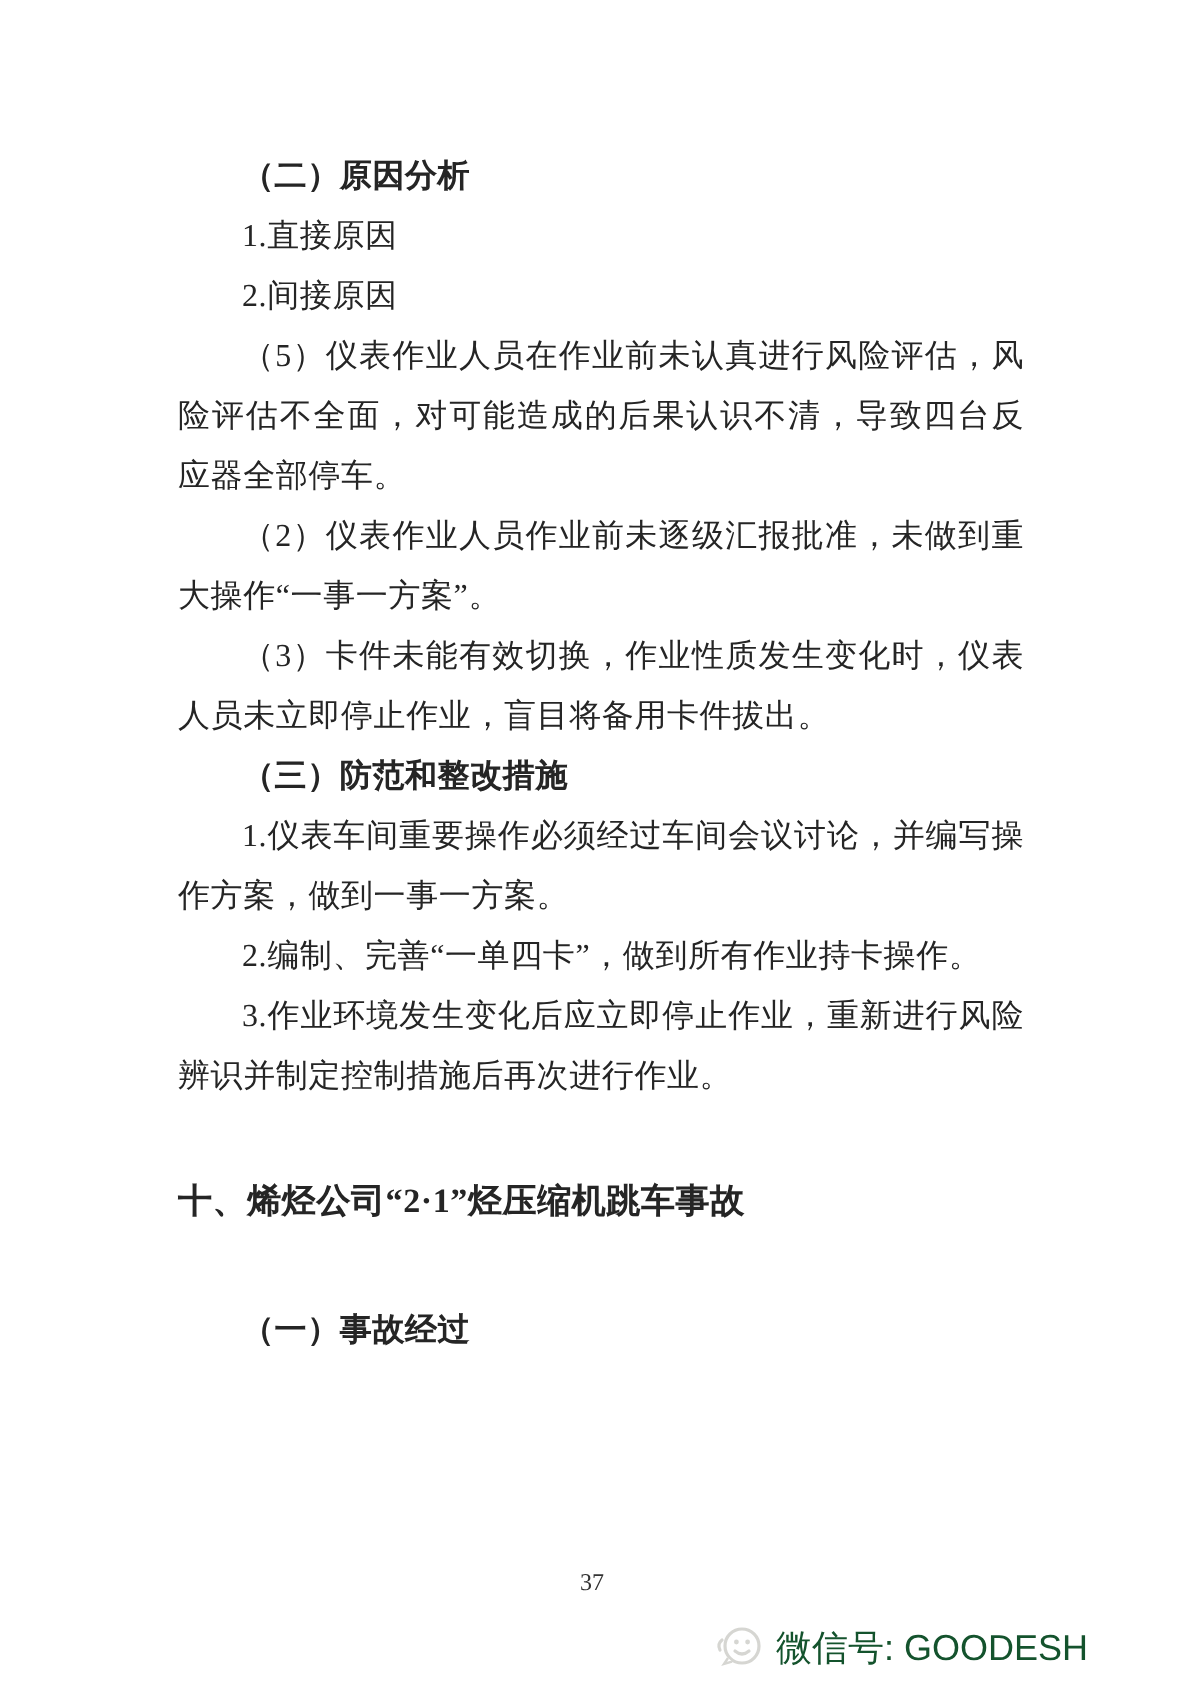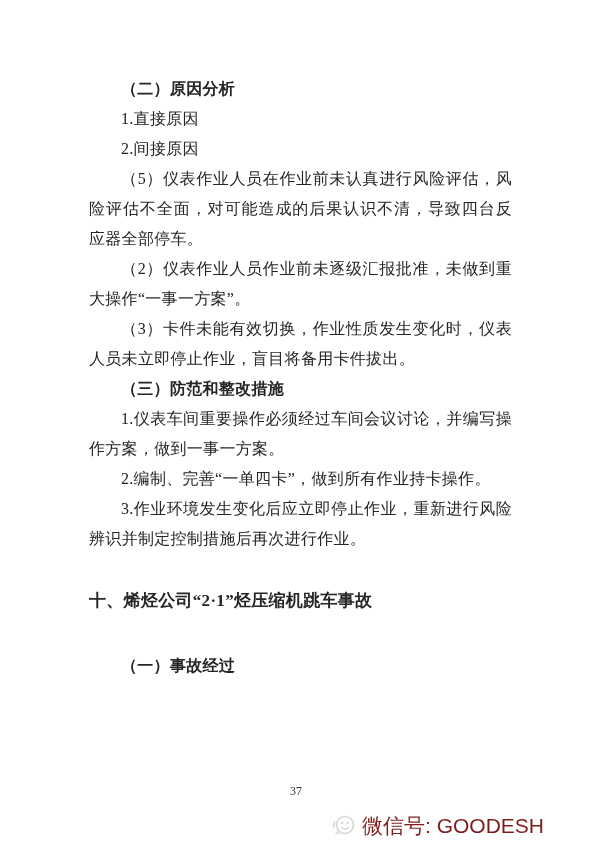--- a/index.html
+++ b/index.html
@@ -58,22 +58,22 @@
     color: #333333;
     margin-left: 20px;
   }
   .watermark {
     position: absolute;
     top: 812px;
     right: 8px;
     display: flex;
     align-items: center;
     gap: 5px;
-    color: #7f1d1d;
-    font-size: 21px;
+    color: #14532d;
+    font-size: 18px;
     font-family: "Liberation Sans", "DejaVu Sans", sans-serif;
     user-select: none;
   }
   .wechat-icon-svg {
     display: block;
   }
 </style>
 </head>
 <body>
 

